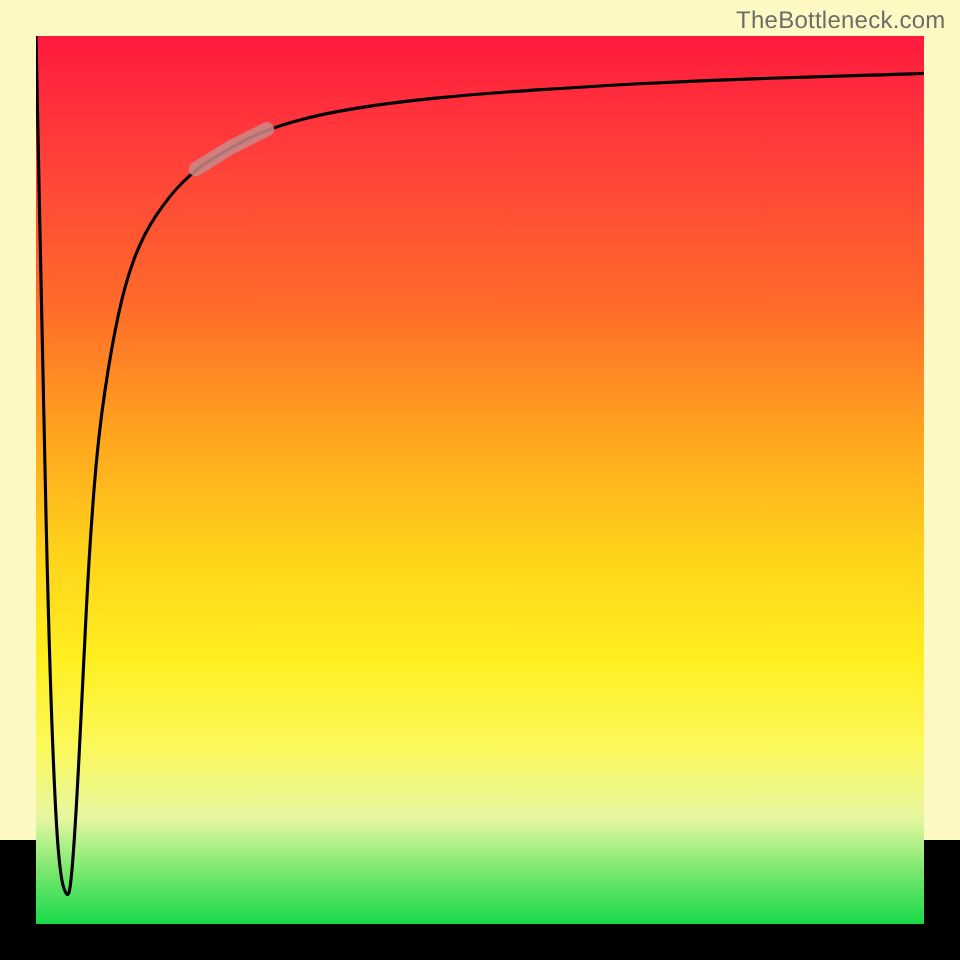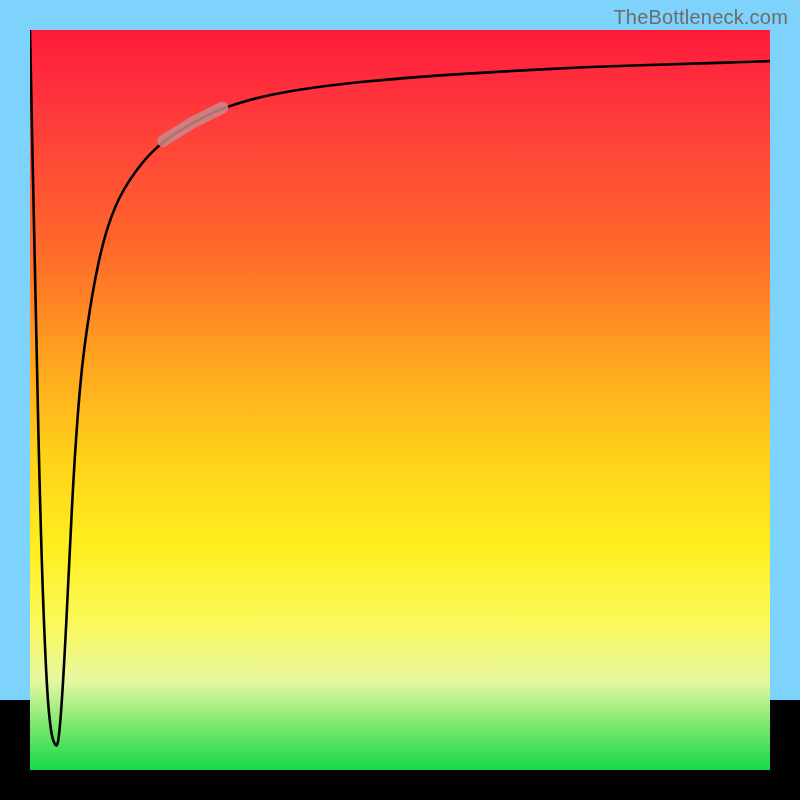--- a/index.html
+++ b/index.html
@@ -10,21 +10,21 @@
     overflow: hidden;
     background: #000;
     font-family: Arial, Helvetica, sans-serif;
   }
   .frame {
     position: absolute;
     left: 0;
     top: 0;
     width: 800px;
     height: 700px;
-    background: #7dd3fc;
+    background: #fef9c3;
   }
   .plot-area {
     position: absolute;
     left: 30px;
     top: 30px;
     width: 740px;
     height: 740px;
     
     background: linear-gradient(
       to bottom,

